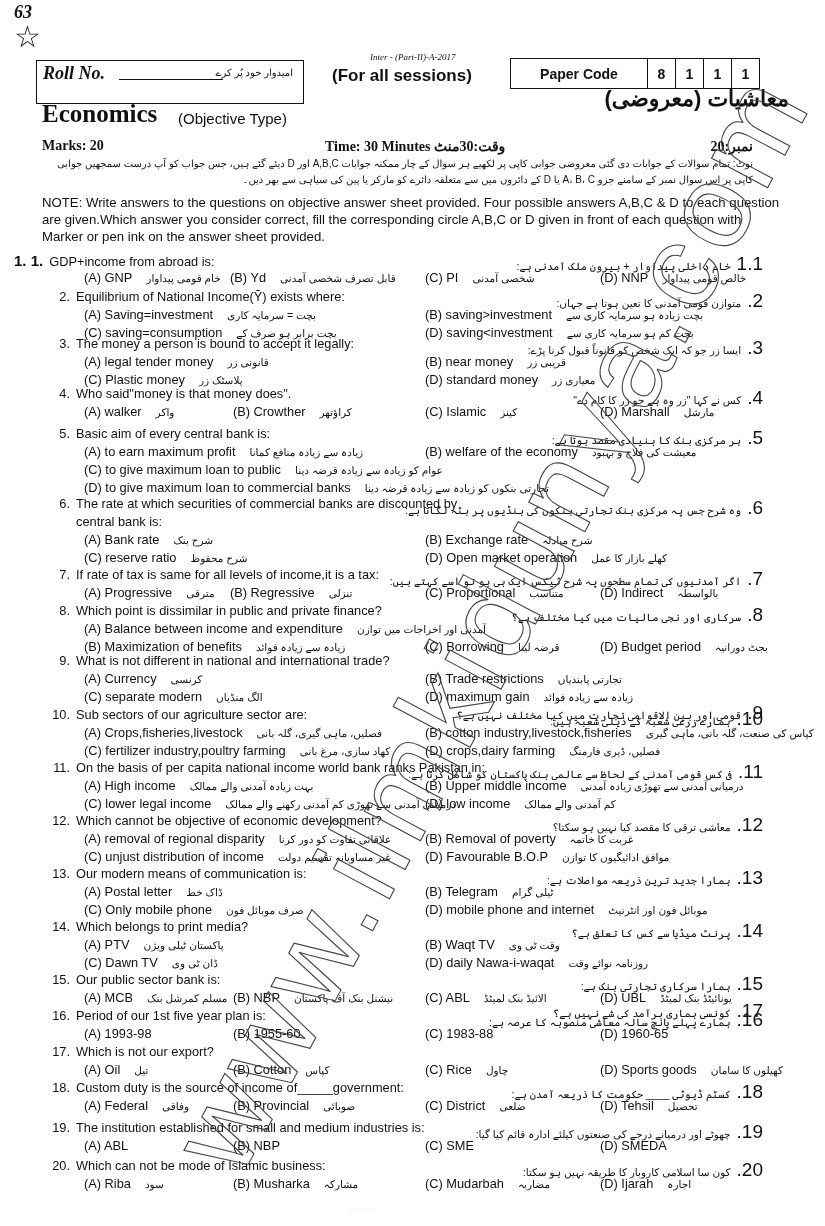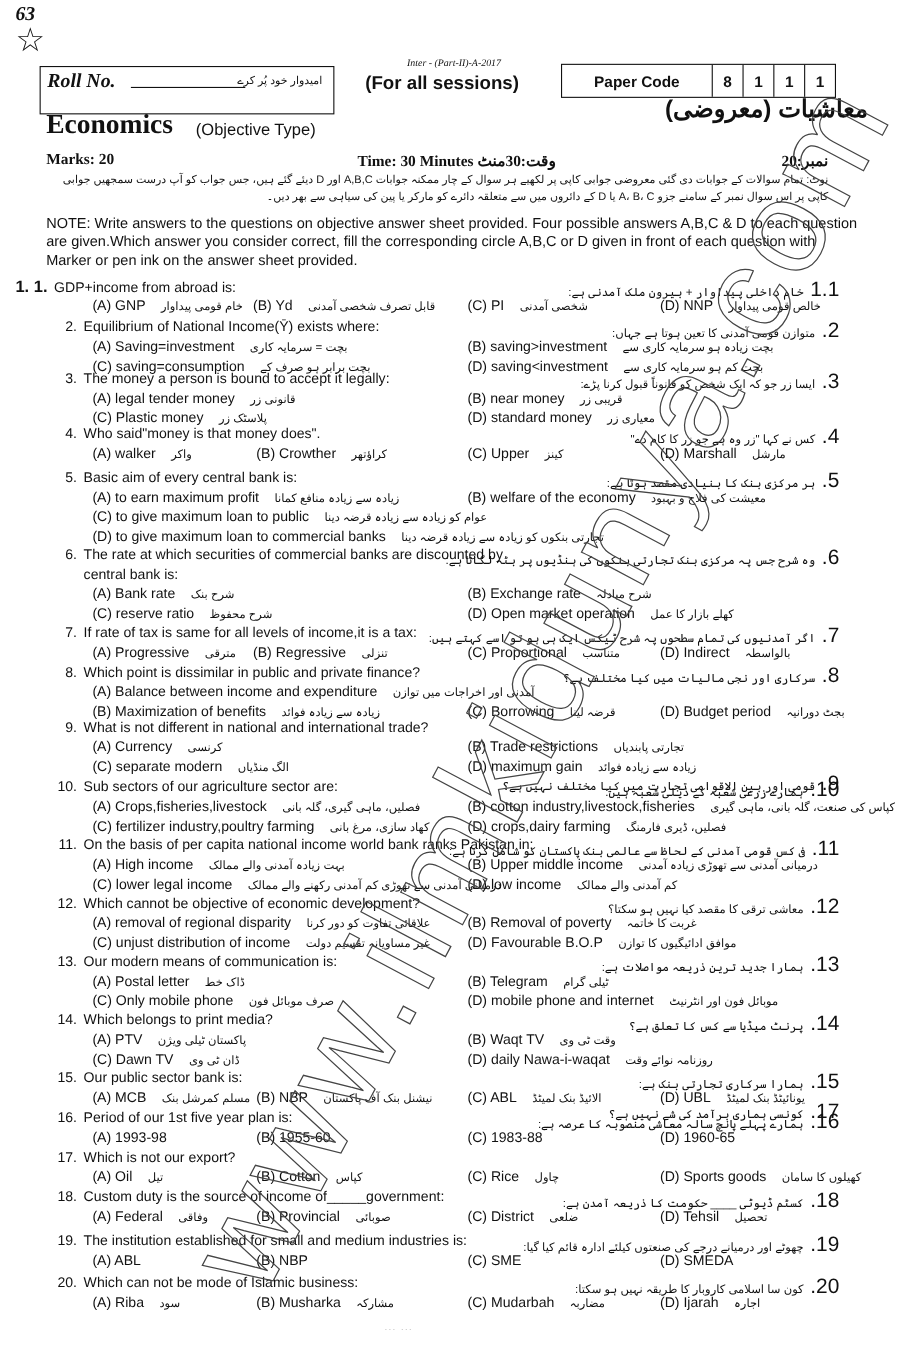--- a/index.html
+++ b/index.html
@@ -83,21 +83,21 @@
     <div class="q" style="left: 44px; top: 336px;"><span class="qnum" style="">3.</span><span>The money a person is bound to accept it legally:</span></div>
     <div class="qur" style="top: 337px;"><span class="n">3.</span><span>ایسا زر جو کہ ایک شخص کو قانوناً قبول کرنا پڑے:</span></div>
     <div class="opt" style="left: 84px; top: 354px;"><span>(A) legal tender money</span><span class="ur">قانونی زر</span></div>
     <div class="opt" style="left: 425px; top: 354px;"><span>(B) near money</span><span class="ur">قریبی زر</span></div>
     <div class="opt" style="left: 84px; top: 372px;"><span>(C) Plastic money</span><span class="ur">پلاسٹک زر</span></div>
     <div class="opt" style="left: 425px; top: 372px;"><span>(D) standard money</span><span class="ur">معیاری زر</span></div>
     <div class="q" style="left: 44px; top: 386px;"><span class="qnum" style="">4.</span><span>Who said"money is that money does".</span></div>
     <div class="qur" style="top: 387px;"><span class="n">4.</span><span>کس نے کہا "زر وہ ہے جو زر کا کام دے"</span></div>
     <div class="opt" style="left: 84px; top: 404px;"><span>(A) walker</span><span class="ur">واکر</span></div>
     <div class="opt" style="left: 233px; top: 404px;"><span>(B) Crowther</span><span class="ur">کراؤتھر</span></div>
-    <div class="opt" style="left: 425px; top: 404px;"><span>(C) Upper</span><span class="ur">کینز</span></div>
+    <div class="opt" style="left: 425px; top: 404px;"><span>(C) Islamic</span><span class="ur">کینز</span></div>
     <div class="opt" style="left: 600px; top: 404px;"><span>(D) Marshall</span><span class="ur">مارشل</span></div>
     <div class="q" style="left: 44px; top: 426px;"><span class="qnum" style="">5.</span><span>Basic aim of every central bank is:</span></div>
     <div class="qur" style="top: 427px;"><span class="n">5.</span><span>ہر مرکزی بنک کا بنیادی مقصد ہوتا ہے:</span></div>
     <div class="opt" style="left: 84px; top: 444px;"><span>(A) to earn maximum profit</span><span class="ur">زیادہ سے زیادہ منافع کمانا</span></div>
     <div class="opt" style="left: 425px; top: 444px;"><span>(B) welfare of the economy</span><span class="ur">معیشت کی فلاح و بہبود</span></div>
     <div class="opt" style="left: 84px; top: 462px;"><span>(C) to give maximum loan to public</span><span class="ur">عوام کو زیادہ سے زیادہ قرضہ دینا</span></div>
     <div class="opt" style="left: 84px; top: 480px;"><span>(D) to give maximum loan to commercial banks</span><span class="ur">تجارتی بنکوں کو زیادہ سے زیادہ قرضہ دینا</span></div>
     <div class="q" style="left: 44px; top: 496px;"><span class="qnum" style="">6.</span><span>The rate at which securities of commercial banks are discounted by</span></div>
     <div class="q" style="left: 76px; top: 514px;">central bank is:</div>
     <div class="qur" style="top: 497px;"><span class="n">6.</span><span>وہ شرح جس پہ مرکزی بنک تجارتی بنکوں کی ہنڈیوں پر بٹہ لگاتا ہے:</span></div>

